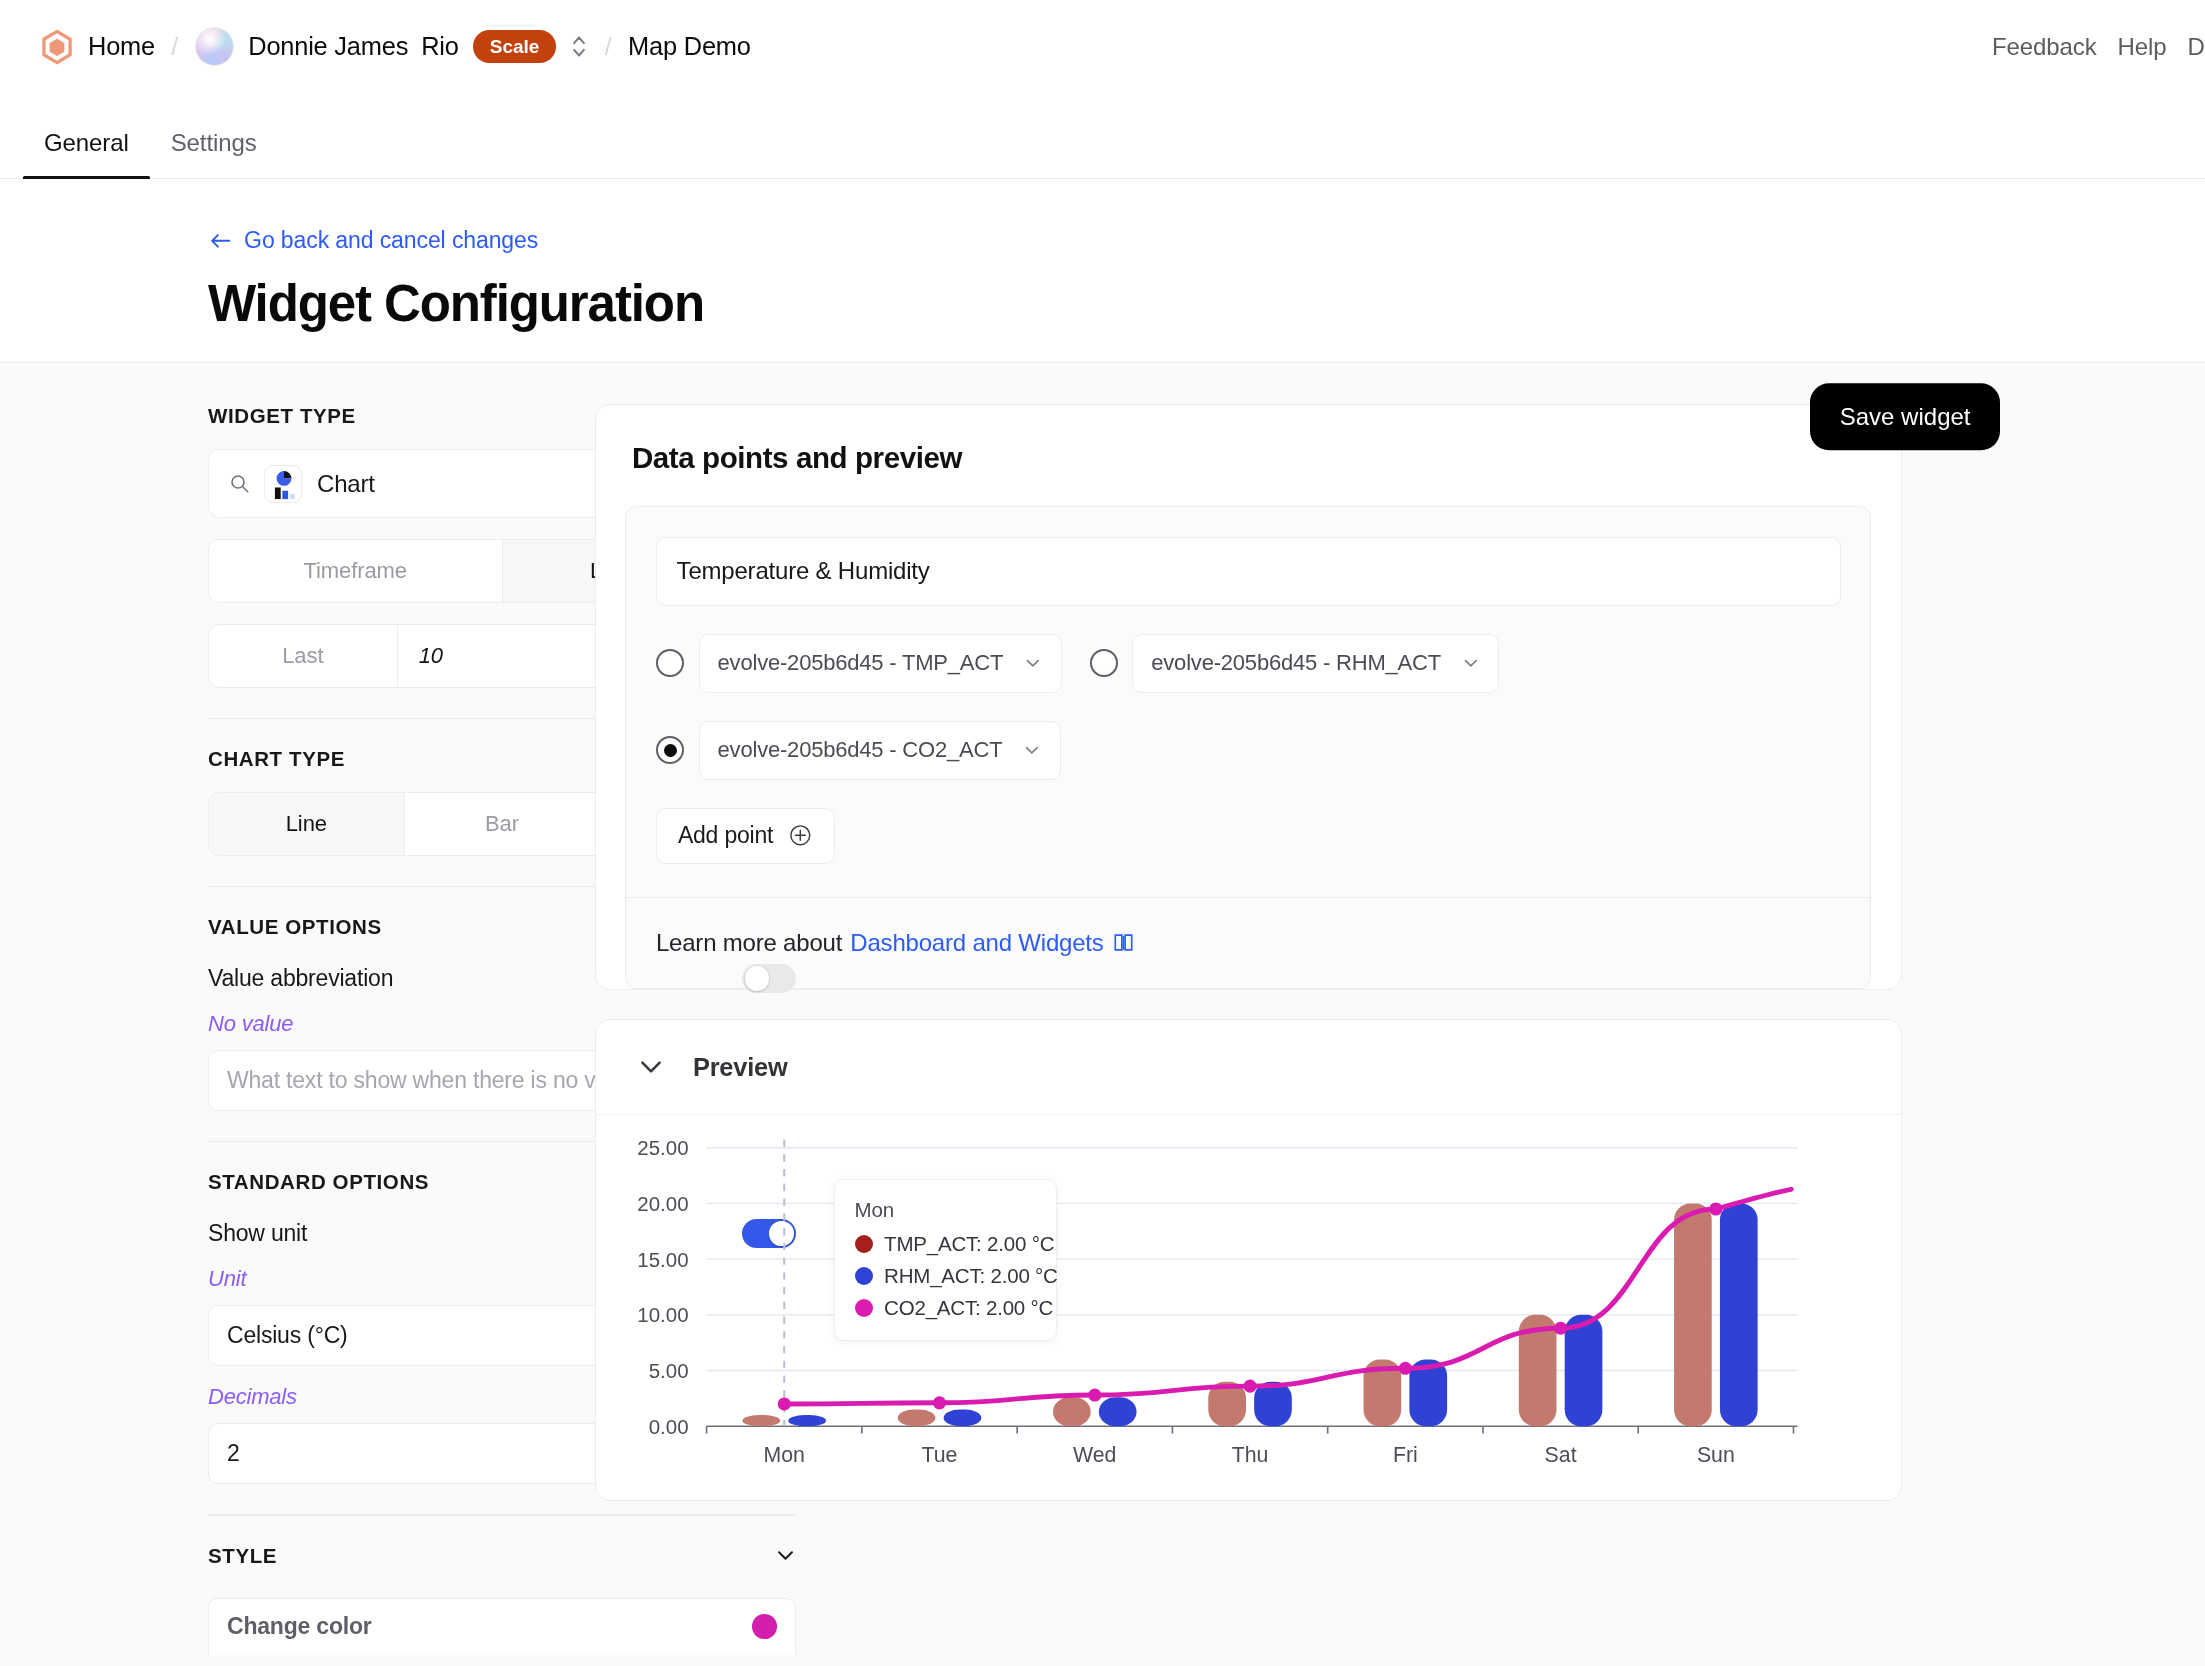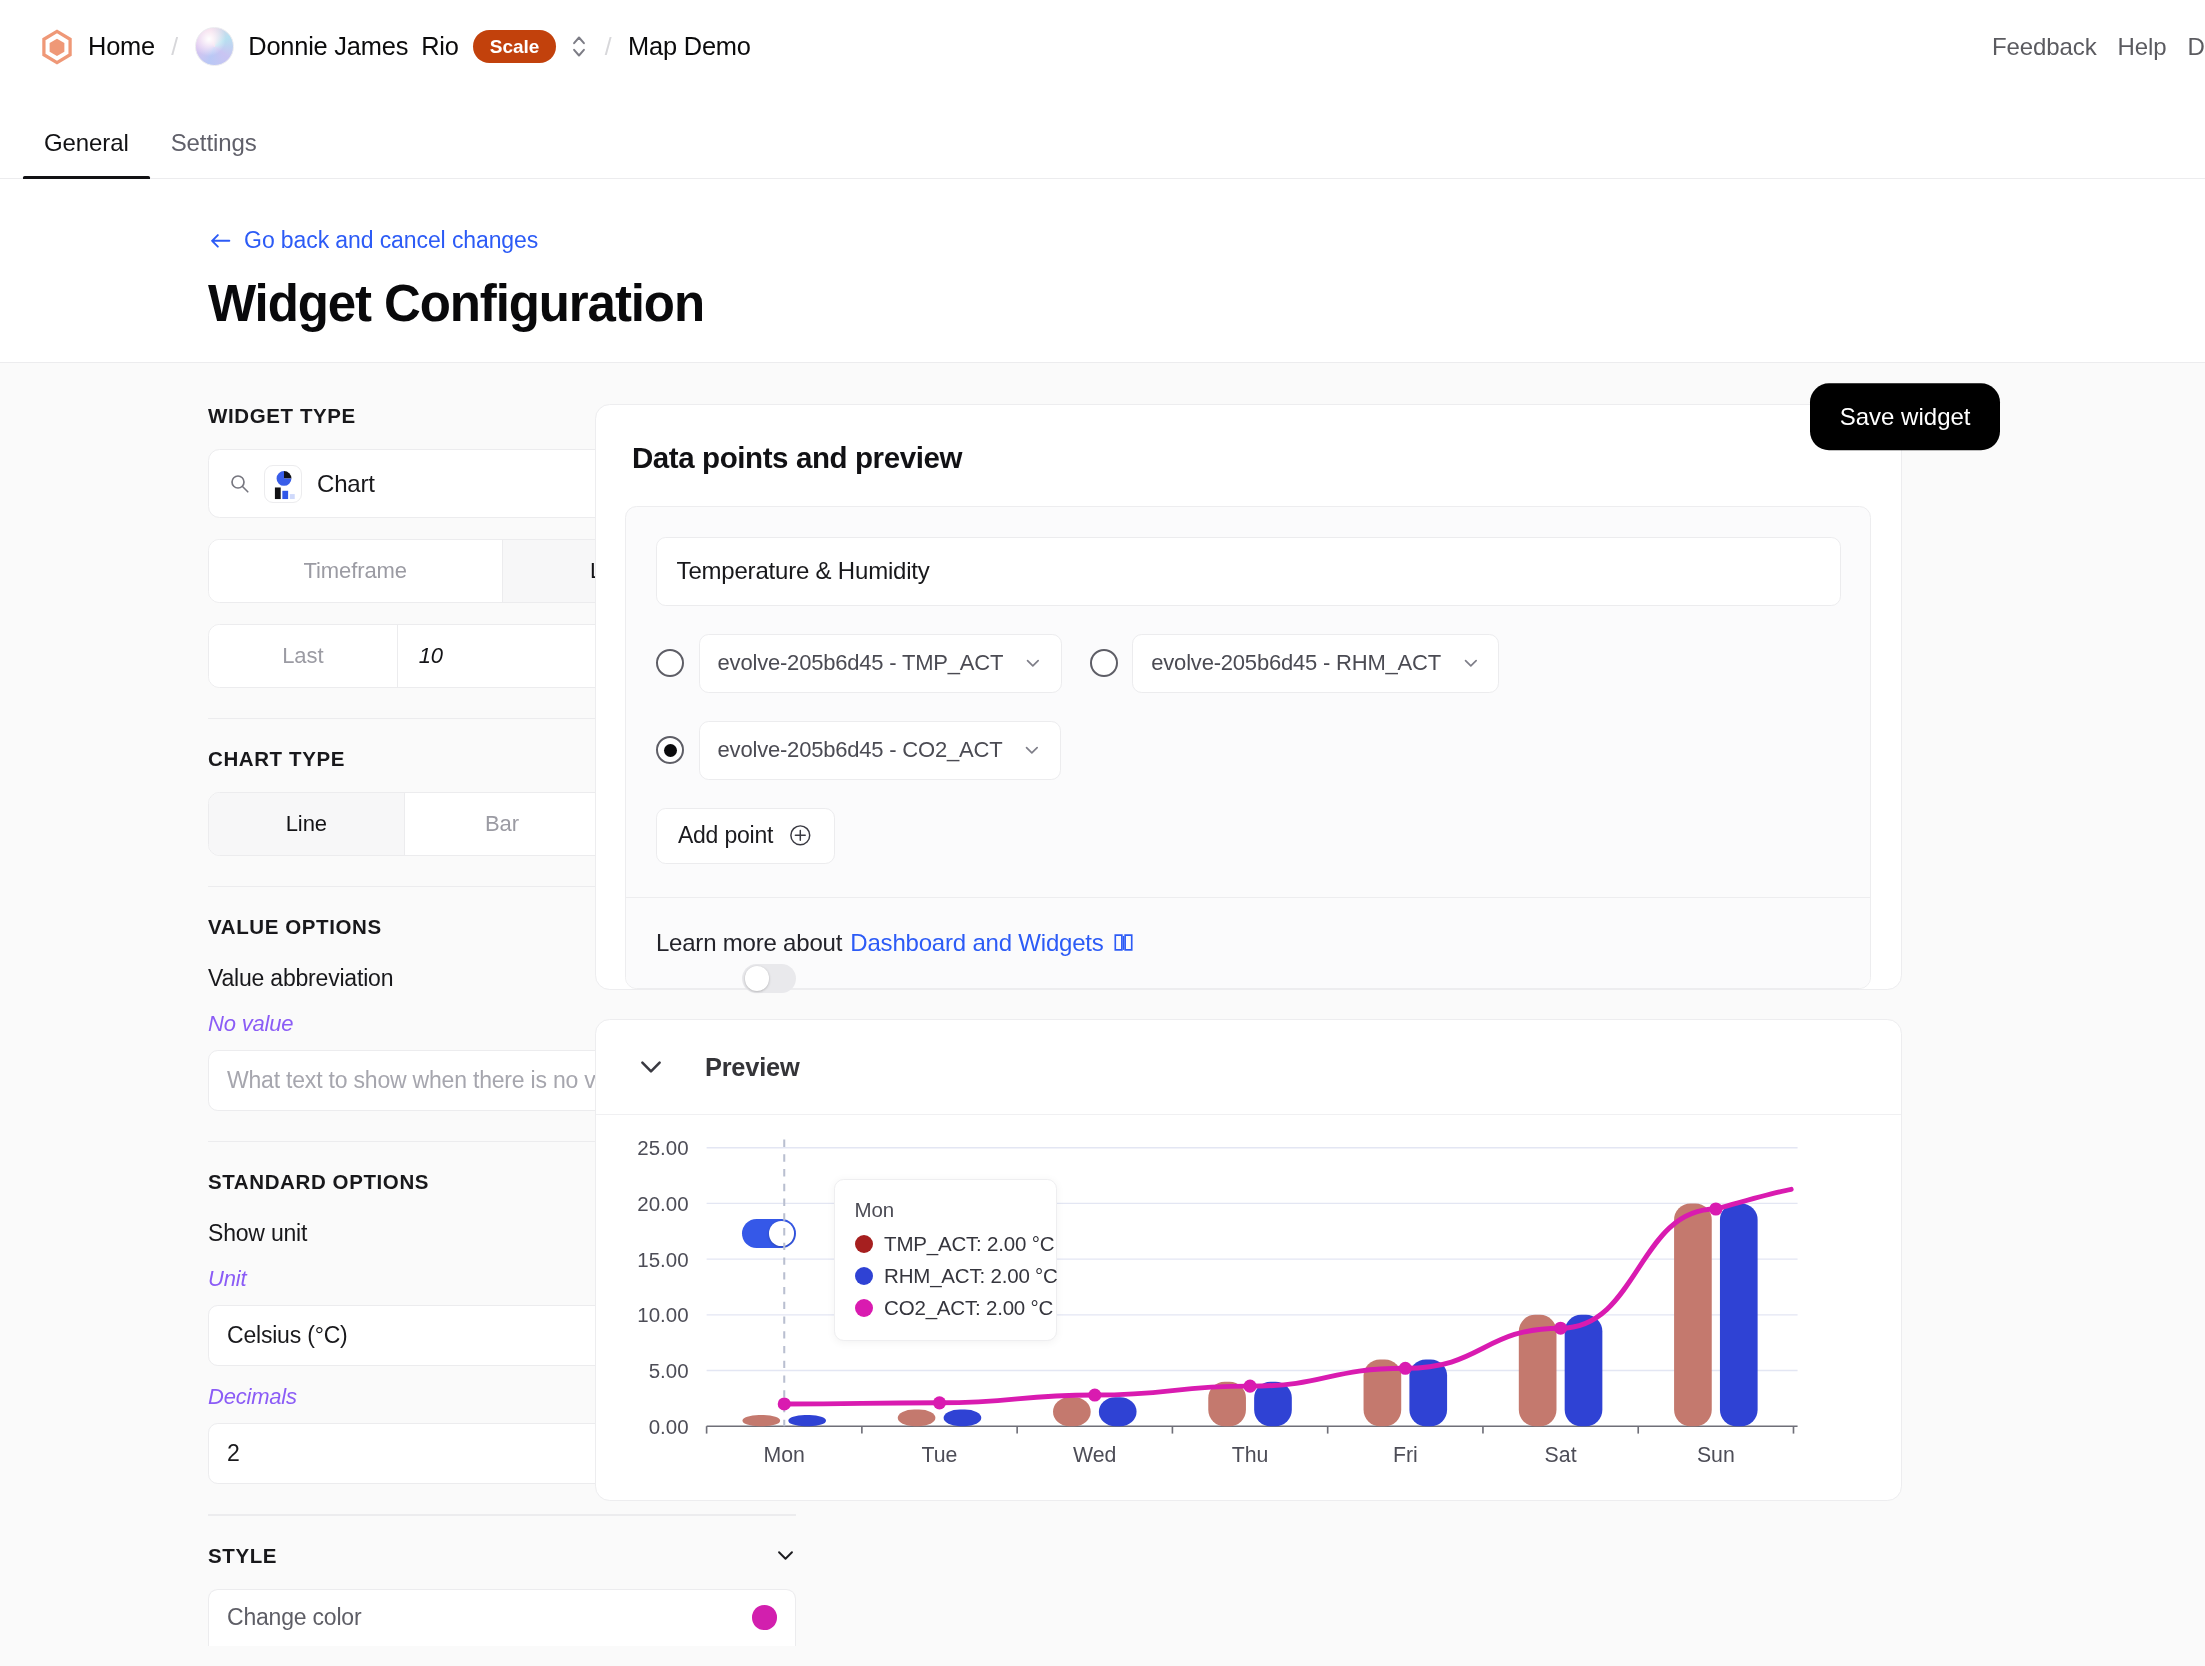--- a/index.html
+++ b/index.html
@@ -239,21 +239,21 @@
     background: #fbfbfc;
   }
   .learnbar a { color: #2c5bf6; text-decoration: none; }
 
   .preview-card {
     margin-top: 29.5px;
     background: #fff; border: 1.6px solid #ededef; border-radius: 14.7px;
     width: 1307px; overflow: hidden;
   }
   .preview-head {
-    height: 95px; display: flex; align-items: center; gap: 40px;
+    height: 95px; display: flex; align-items: center; gap: 28px;
     padding-left: 41px; border-bottom: 1.6px solid #f0f0f2;
   }
   .preview-head .ttl { font-size: 25.4px; font-weight: 700; color: #343438; letter-spacing: -0.2px; }
 
   .chartwrap { padding: 18px 0 23px 0; position: relative; height: 385px; }
 
   
   svg.chart { display: block; }
 
   
@@ -263,25 +263,26 @@
     background: #fff; border: 1.6px solid #eeeef0; border-radius: 9.8px;
     box-shadow: 0 1.6px 8.2px rgba(0,0,0,.05);
     padding: 18px 19.7px 19.7px 19.7px;
   }
   .tt-title { font-size: 20.5px; color: #4c4c55; margin-bottom: 9.8px; letter-spacing: -0.2px; }
   .tt-row { display: flex; align-items: center; gap: 11.5px; margin-top: 8.2px; }
   .tt-dot { width: 18px; height: 18px; border-radius: 50%; flex: 0 0 18px; }
   .tt-txt { font-size: 20.5px; color: #35353d; letter-spacing: -0.2px; white-space: nowrap; }
 
   .style-card-peek {
-    margin-top: 21px; width: 588px; height: 57px;
+    margin-top: 30px; width: 588px; height: 57px;
     border: 1.6px solid #ececee; border-top-left-radius: 9.8px; border-top-right-radius: 9.8px;
     border-bottom: none; background: #fff;
     display: flex; align-items: center; justify-content: space-between;
     padding: 16px 18px;
+    font-weight: bold;
   }
   .style-card-peek .lbl { font-size: 23px; color: #5e5e66; letter-spacing: -0.2px; }
   .swatch { width: 24.6px; height: 24.6px; border-radius: 50%; }
 </style>
 </head>
 <body>
 
 <div class="topbar">
   <div class="crumbs">
     <span class="logo-hex">

